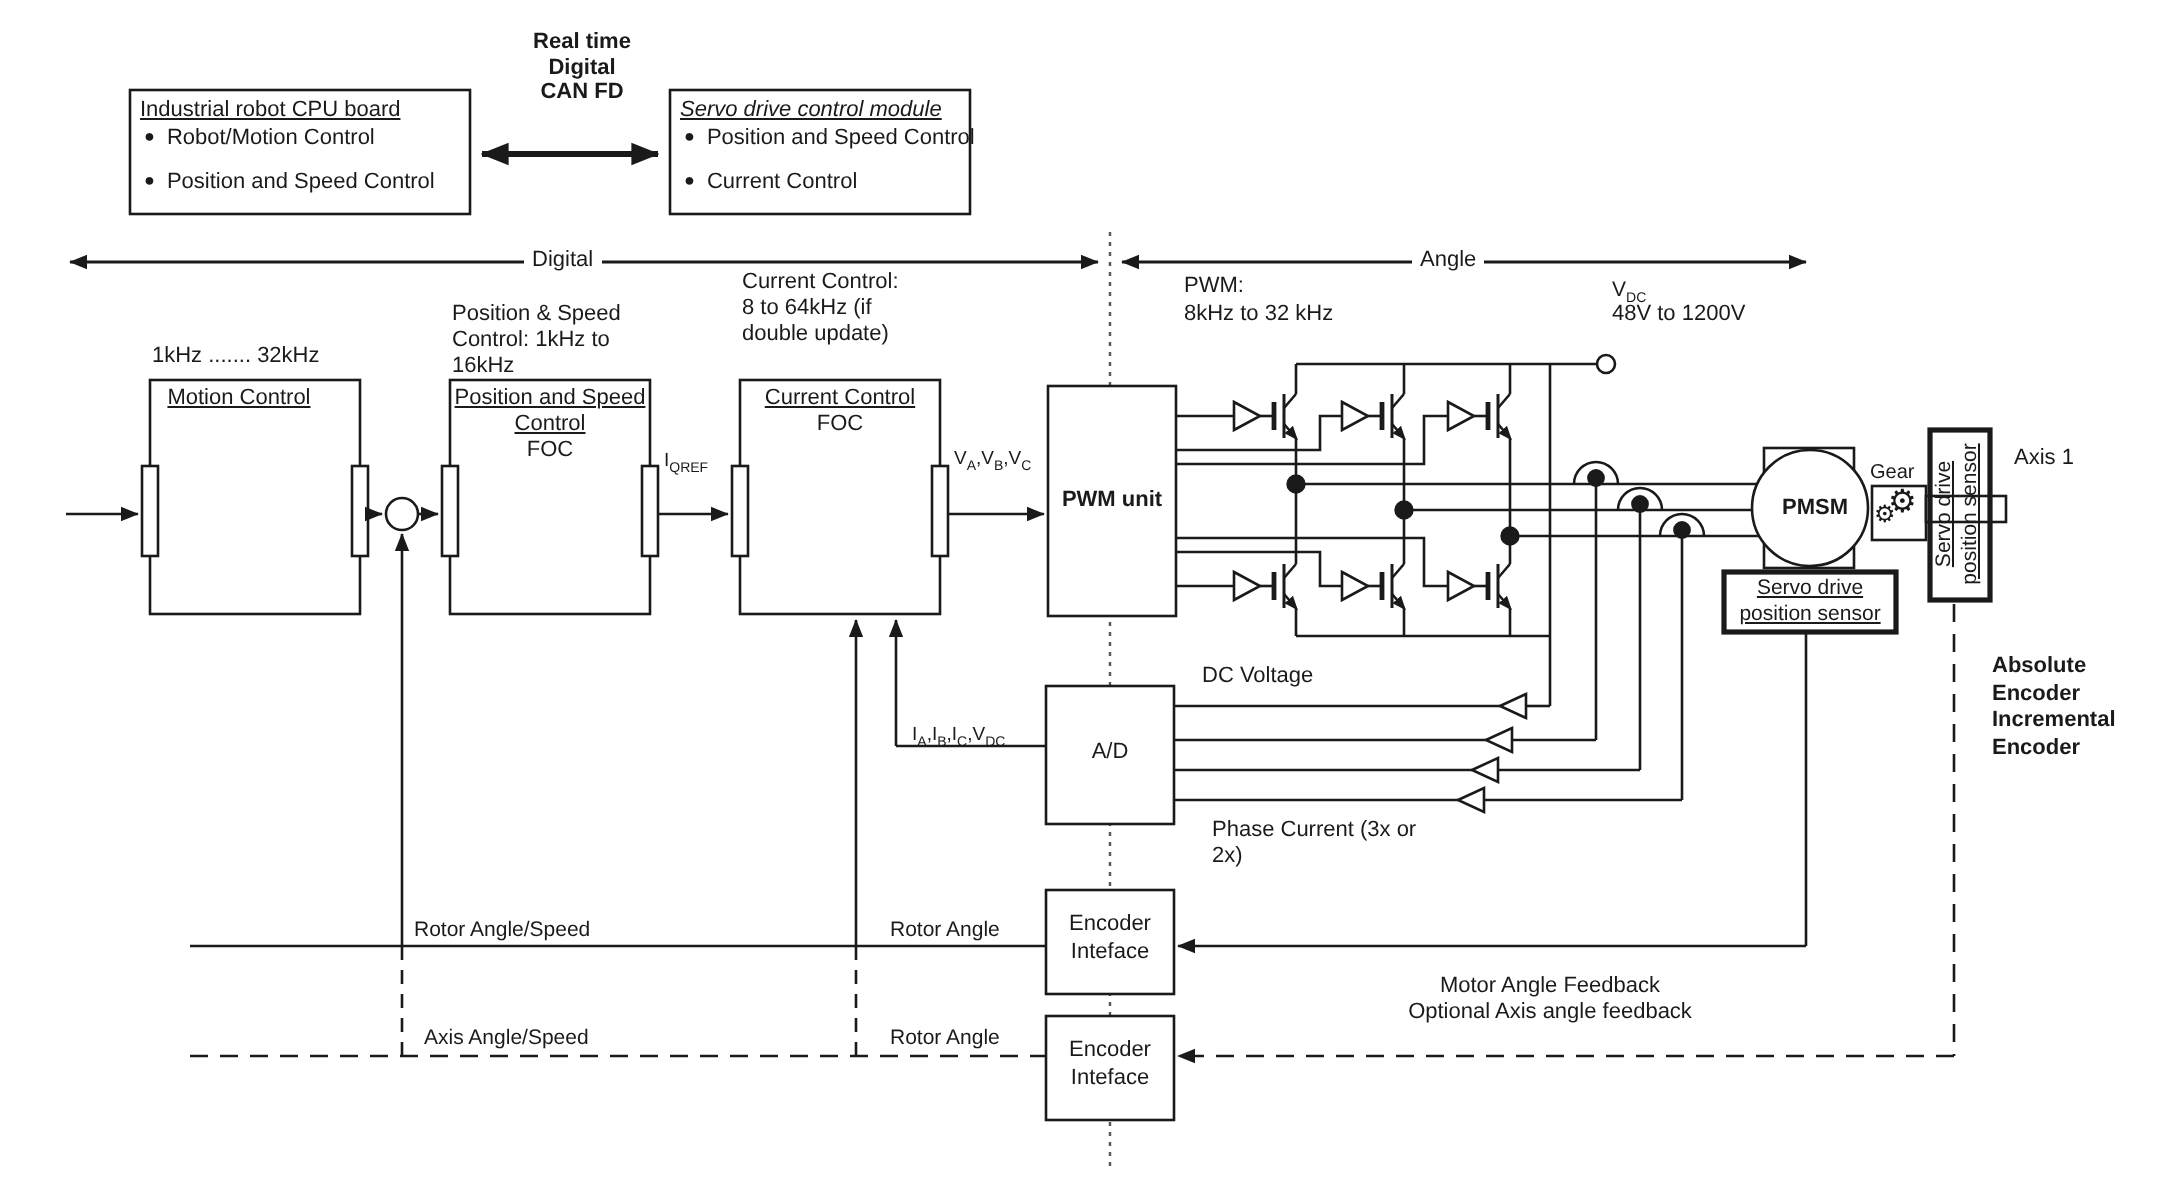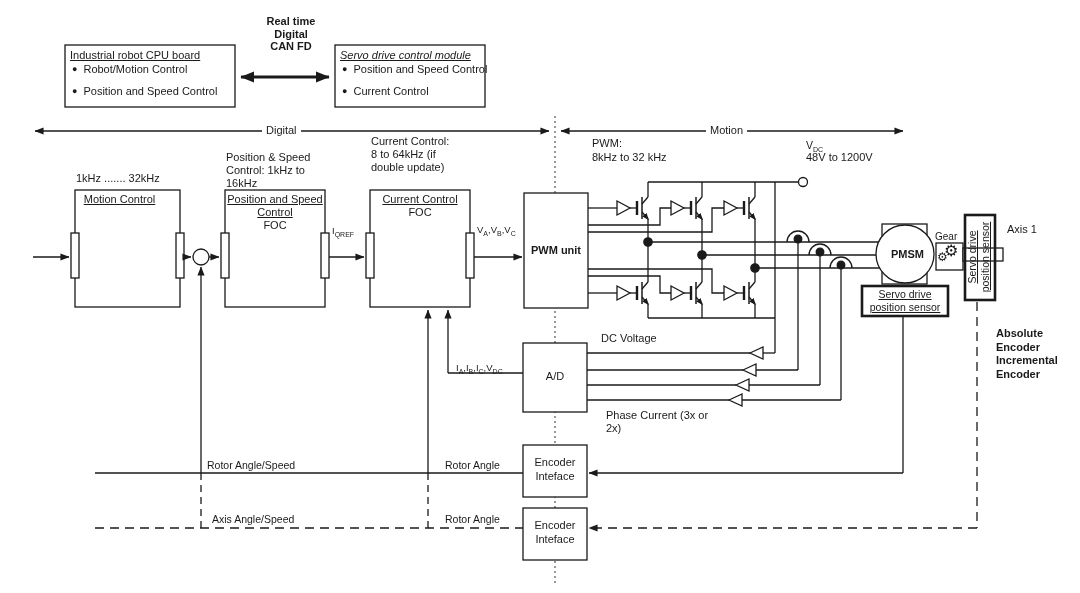--- a/index.html
+++ b/index.html
@@ -240,21 +240,21 @@
 
   <div class="lbl ml ctr b" style="left:244px;top:15px;width:94px;line-height:12.5px;">Real time
 Digital
 CAN FD</div>
 
   <div class="lbl u" style="left:340px;top:49px;font-style:italic;">Servo drive control module</div>
   <div class="brow" style="left:342px;top:63px;">Position and Speed Control</div>
   <div class="brow" style="left:342px;top:85px;">Current Control</div>
 
   <div class="lbl onln" style="left:262px;top:124px;">Digital</div>
-  <div class="lbl onln" style="left:706px;top:124px;">Motion</div>
+  <div class="lbl onln" style="left:706px;top:124px;">Angle</div>
 
   <div class="lbl ml" style="left:592px;top:137px;line-height:13.5px;">PWM:
 8kHz to 32 kHz</div>
   <div class="lbl sig" style="left:806px;top:139px;font-size:10.5px;">V<sub>DC</sub></div>
   <div class="lbl" style="left:806px;top:151px;">48V to 1200V</div>
 
   <div class="lbl" style="left:76px;top:172px;">1kHz ....... 32kHz</div>
   <div class="lbl ml" style="left:226px;top:151px;">Position &amp; Speed
 Control: 1kHz to
 16kHz</div>
@@ -283,20 +283,22 @@
   <div class="lbl ml ctr" style="left:523px;top:456px;width:64px;line-height:13.5px;">Encoder
 Inteface</div>
   <div class="lbl ml ctr" style="left:523px;top:519px;width:64px;line-height:13.5px;">Encoder
 Inteface</div>
 
   <div class="lbl sm" style="left:207px;top:459px;">Rotor Angle/Speed</div>
   <div class="lbl sm" style="left:212px;top:513px;">Axis Angle/Speed</div>
   <div class="lbl sm" style="left:445px;top:459px;">Rotor Angle</div>
   <div class="lbl sm" style="left:445px;top:513px;">Rotor Angle</div>
 
+  <div class="lbl ml ctr" style="left:680px;top:487px;width:190px;">Motor Angle Feedback
+Optional Axis angle feedback</div>
 
   <div class="lbl ctr b" style="left:877px;top:248px;width:61px;text-align:center;">PMSM</div>
   <div class="lbl" style="left:935px;top:230px;font-size:10px;text-align:center;">Gear</div>
   <span class="gear-glyph" style="left:937px;top:251px;font-size:12px;">⚙</span>
   <span class="gear-glyph" style="left:944px;top:243px;font-size:16px;">⚙</span>
 
   <div class="lbl ml ctr u sm" style="left:861px;top:288px;width:88px;">Servo drive
 position sensor</div>
   <div class="lbl ml ctr u sm rot" style="left:935px;top:243px;width:90px;height:28px;">Servo drive
 position sensor</div>

